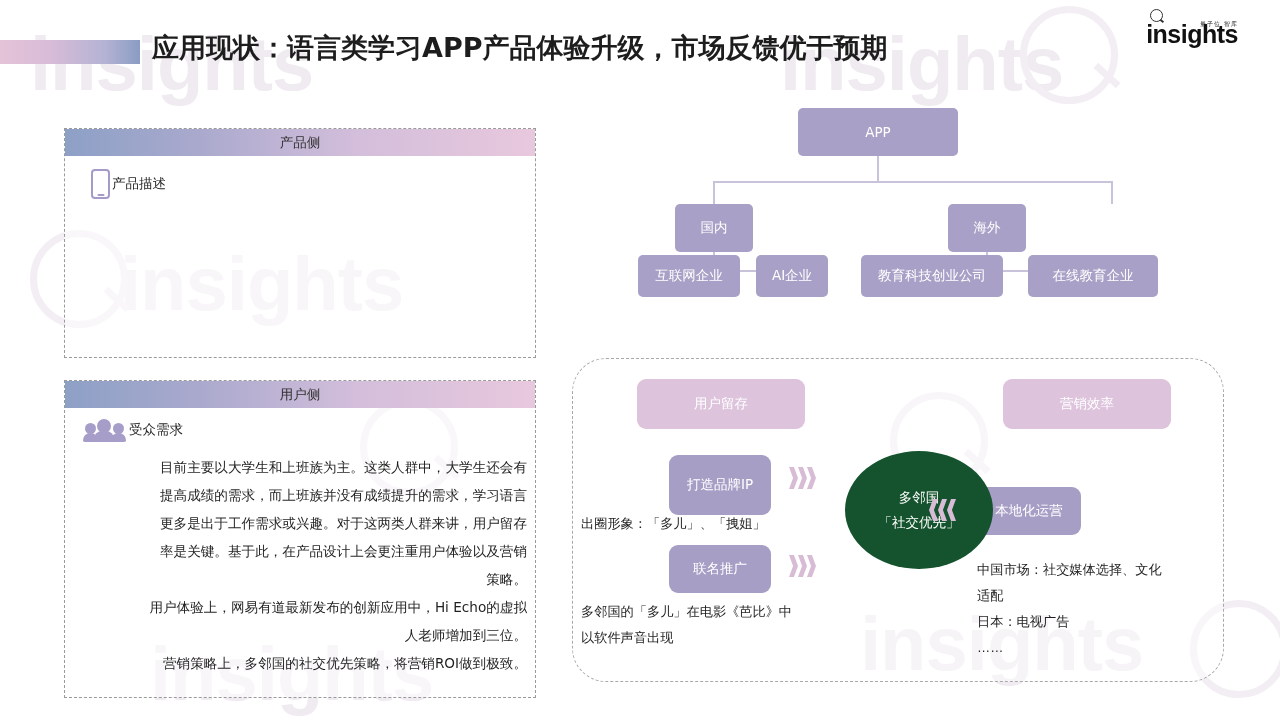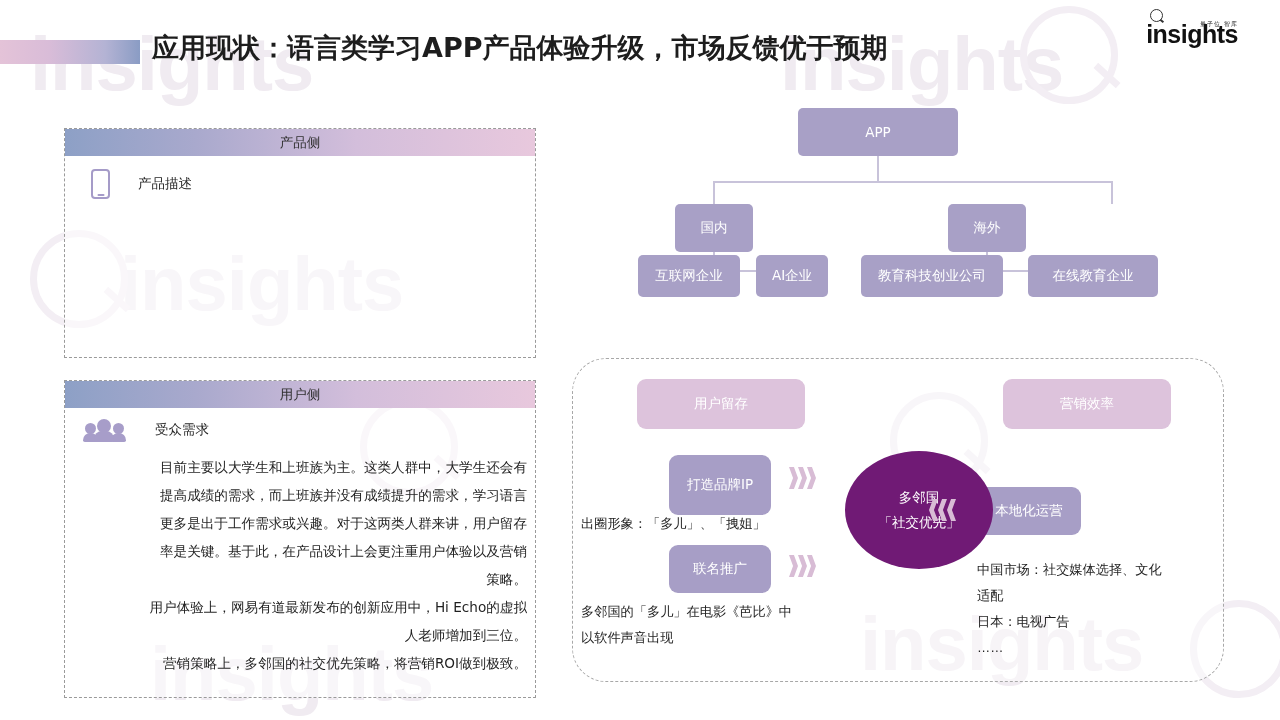--- a/index.html
+++ b/index.html
@@ -34,21 +34,21 @@
   .logo-cn{position:absolute;right:0px;top:-2px;font-size:6px;color:#222;letter-spacing:1px;
      white-space:nowrap;font-family:"DejaVu Sans",sans-serif;}
 
   
   .dpanel{position:absolute;border:1px dashed #9a9a9a;background:rgba(255,255,255,0.55);z-index:2;margin-top:16px;}
 
   .phdr{position:absolute;left:0;right:0;top:0;height:27px;line-height:27px;text-align:center;
      font-size:13.5px;color:#303030;font-weight:400;
      background:linear-gradient(90deg,#8da0c6 0%,#a9a9cd 28%,#d3bedb 62%,#e8c8dd 100%);}
 
-  .ptitle-row{position:absolute;display:flex;align-items:center;gap:28px;}
+  .ptitle-row{position:absolute;display:flex;align-items:center;gap:2px;}
   .ptitle{font-size:13.5px;color:#262626;font-weight:400;}
 
   .ptxt{position:absolute;font-size:13.6px;line-height:28px;color:#1f1f1f;
      font-family:"DejaVu Sans","Liberation Sans",sans-serif;white-space:pre-line;}
 
   
   .ico-phone{width:19px;height:30px;border:2px solid #a59bc8;border-radius:4px;
      background:#fff;position:relative;box-sizing:border-box;}
   .ico-phone:after{content:"";position:absolute;left:50%;transform:translateX(-50%);
      bottom:1.5px;width:7px;height:1.6px;background:#a59bc8;border-radius:1px;}
@@ -66,21 +66,21 @@
   .oline{position:absolute;background:#c8c3da;}
 
   
   .rpanel{position:absolute;border:1.2px dashed #a8a8a8;border-radius:34px;
      background:rgba(255,255,255,0.45);z-index:2;}
   .rbox{position:absolute;border-radius:9px;display:flex;align-items:center;
      justify-content:center;color:#fff;font-size:13.5px;
      font-family:"DejaVu Sans","Liberation Sans",sans-serif;}
   .rb-pink{background:#ddc3dc;}
   .rb-purp{background:#a79ec6;}
-  .rcircle{position:absolute;border-radius:50%;background:#701a75;color:#fff;
+  .rcircle{position:absolute;border-radius:50%;background:#14532d;color:#fff;
      display:flex;flex-direction:column;align-items:center;justify-content:center;
      font-size:13.5px;line-height:25px;
      font-family:"DejaVu Sans","Liberation Sans",sans-serif;}
   .rtxt{position:absolute;font-size:13.2px;line-height:26px;color:#1f1f1f;
      font-family:Liberation Sans, sans-serif;white-space:pre-line;}
 
   .chev{position:absolute;}
   .chev span{position:absolute;display:block;width:9px;height:22px;
      background:#d8bcd5;clip-path:polygon(0 0,55% 0,100% 50%,55% 100%,0 100%,45% 50%);}
   .chev.left span{transform:scaleX(-1);}

